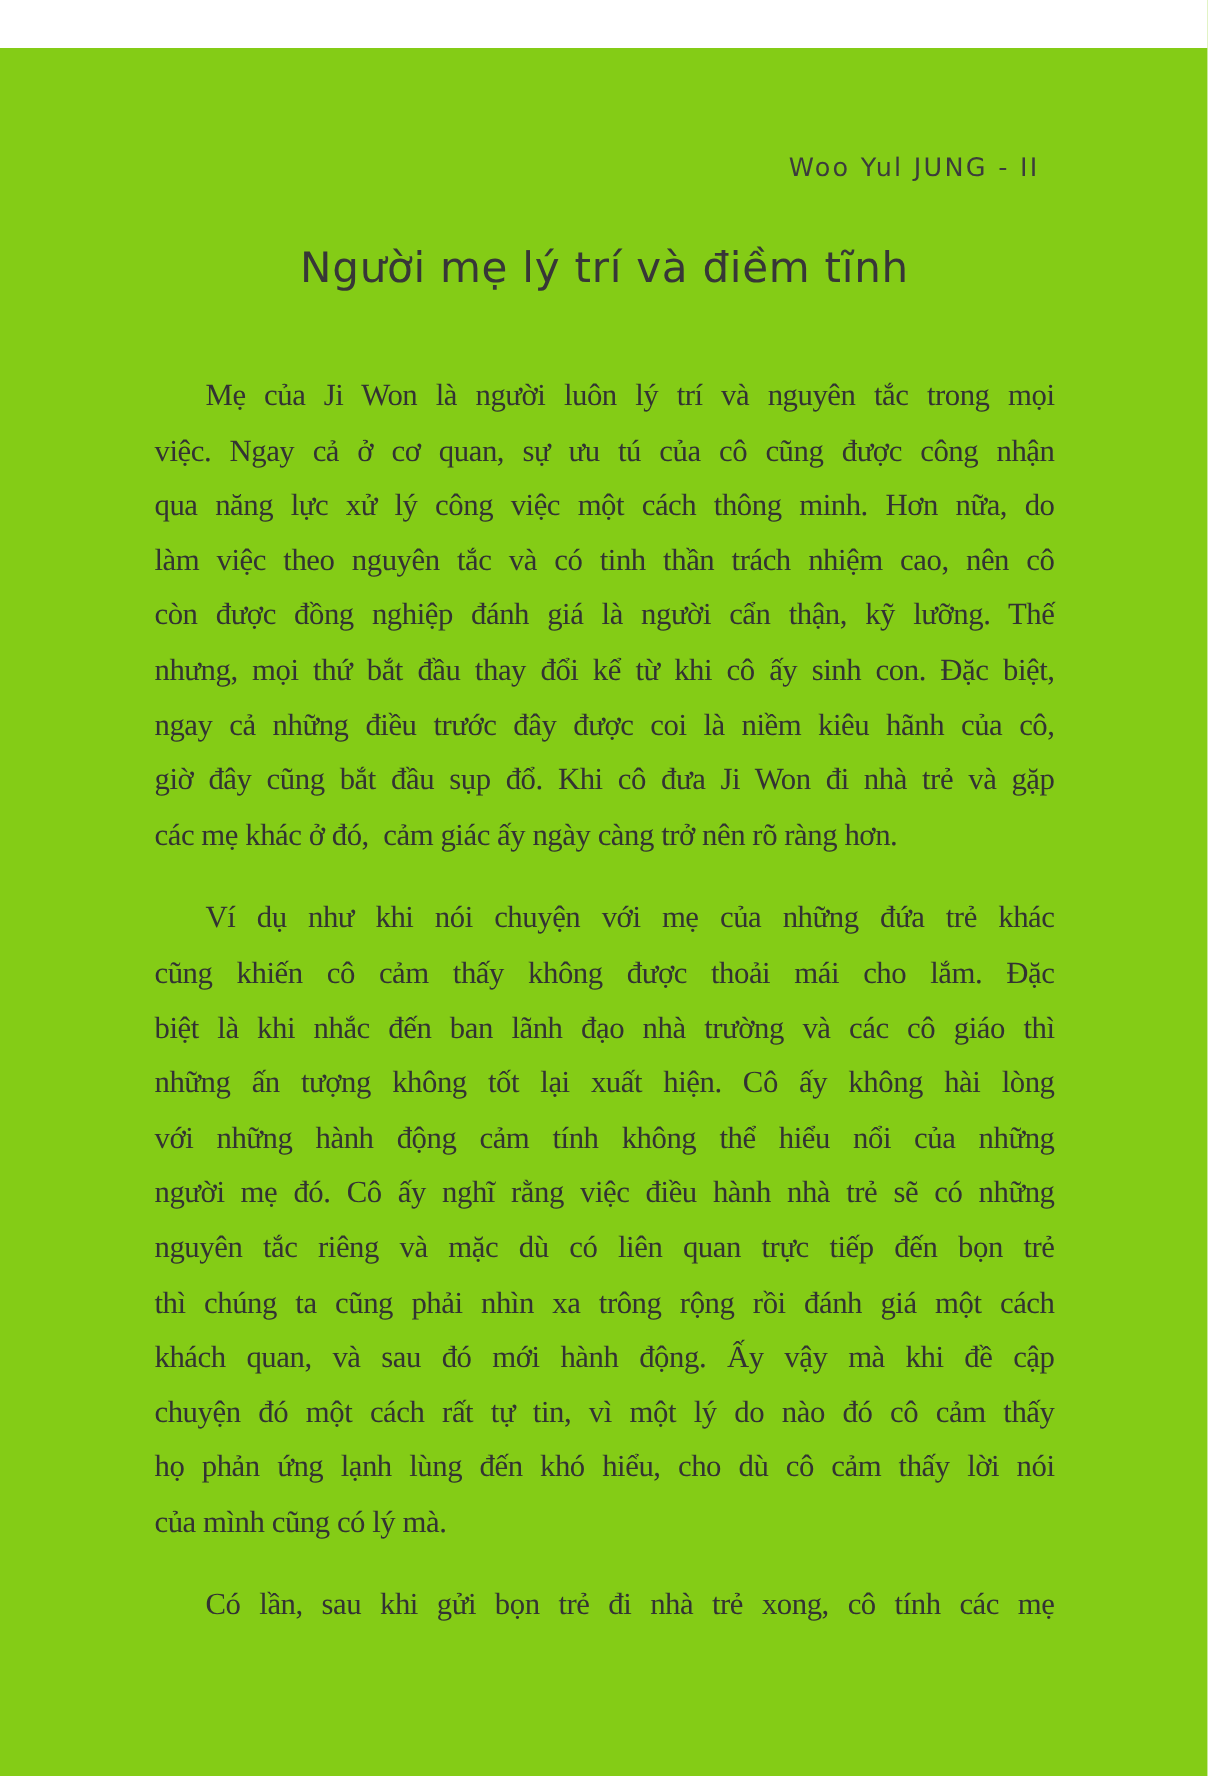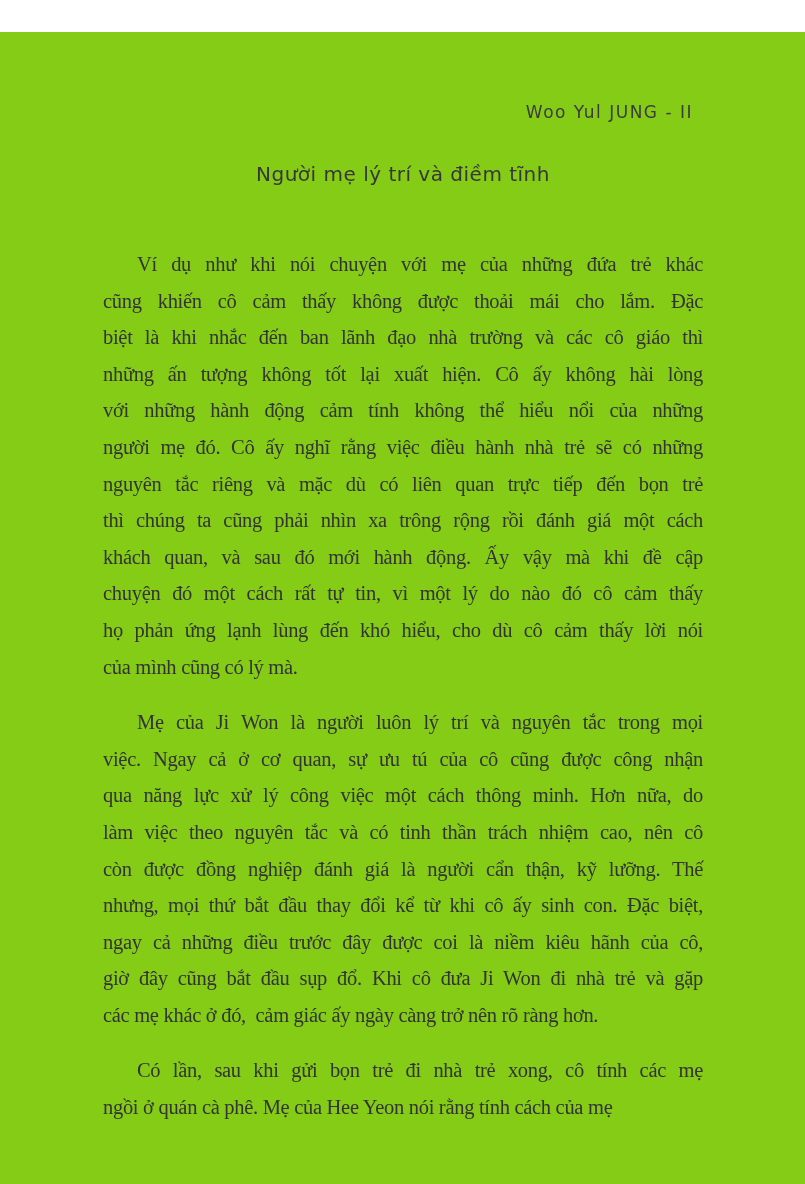--- a/index.html
+++ b/index.html
@@ -29,21 +29,21 @@
   }
   .chapter-title {
     position: absolute;
     top: 130px;
     left: 103px;
     width: 600px;
     margin: 0;
     text-align: center;
     font-family: "DejaVu Sans", "Liberation Sans", sans-serif;
     font-weight: 400;
-    font-size: 20px;
+    font-size: 28px;
     letter-spacing: 0.5px;
     color: #373737;
   }
   .content {
     position: absolute;
     top: 214px;
     left: 103px;
     width: 600px;
     color: #333333;
   }
@@ -69,42 +69,41 @@
 </head>
 <body>
 
 <div class="page">
   <div class="running-header">Woo Yul JUNG - II</div>
 
   <h1 class="chapter-title">Người mẹ lý trí và điềm tĩnh</h1>
 
   <div class="content">
       <div class="para">
+        <div class="line first">Mẹ của Ji Won là người luôn lý trí và nguyên tắc trong mọi</div>
+        <div class="line">việc. Ngay cả ở cơ quan, sự ưu tú của cô cũng được công nhận</div>
+        <div class="line">qua năng lực xử lý công việc một cách thông minh. Hơn nữa, do</div>
+        <div class="line">làm việc theo nguyên tắc và có tinh thần trách nhiệm cao, nên cô</div>
+        <div class="line">còn được đồng nghiệp đánh giá là người cẩn thận, kỹ lưỡng. Thế</div>
+        <div class="line">nhưng, mọi thứ bắt đầu thay đổi kể từ khi cô ấy sinh con. Đặc biệt,</div>
+        <div class="line">ngay cả những điều trước đây được coi là niềm kiêu hãnh của cô,</div>
+        <div class="line">giờ đây cũng bắt đầu sụp đổ. Khi cô đưa Ji Won đi nhà trẻ và gặp</div>
+        <div class="line last">các mẹ khác ở đó,&nbsp; cảm giác ấy ngày càng trở nên rõ ràng hơn.</div>
+      </div>
+      <div class="para">
         <div class="line first">Ví dụ như khi nói chuyện với mẹ của những đứa trẻ khác</div>
         <div class="line">cũng khiến cô cảm thấy không được thoải mái cho lắm. Đặc</div>
         <div class="line">biệt là khi nhắc đến ban lãnh đạo nhà trường và các cô giáo thì</div>
         <div class="line">những ấn tượng không tốt lại xuất hiện. Cô ấy không hài lòng</div>
         <div class="line">với những hành động cảm tính không thể hiểu nổi của những</div>
         <div class="line">người mẹ đó. Cô ấy nghĩ rằng việc điều hành nhà trẻ sẽ có những</div>
         <div class="line">nguyên tắc riêng và mặc dù có liên quan trực tiếp đến bọn trẻ</div>
         <div class="line">thì chúng ta cũng phải nhìn xa trông rộng rồi đánh giá một cách</div>
         <div class="line">khách quan, và sau đó mới hành động. Ấy vậy mà khi đề cập</div>
         <div class="line">chuyện đó một cách rất tự tin, vì một lý do nào đó cô cảm thấy</div>
         <div class="line">họ phản ứng lạnh lùng đến khó hiểu, cho dù cô cảm thấy lời nói</div>
         <div class="line last">của mình cũng có lý mà.</div>
       </div>
       <div class="para">
-        <div class="line first">Mẹ của Ji Won là người luôn lý trí và nguyên tắc trong mọi</div>
-        <div class="line">việc. Ngay cả ở cơ quan, sự ưu tú của cô cũng được công nhận</div>
-        <div class="line">qua năng lực xử lý công việc một cách thông minh. Hơn nữa, do</div>
-        <div class="line">làm việc theo nguyên tắc và có tinh thần trách nhiệm cao, nên cô</div>
-        <div class="line">còn được đồng nghiệp đánh giá là người cẩn thận, kỹ lưỡng. Thế</div>
-        <div class="line">nhưng, mọi thứ bắt đầu thay đổi kể từ khi cô ấy sinh con. Đặc biệt,</div>
-        <div class="line">ngay cả những điều trước đây được coi là niềm kiêu hãnh của cô,</div>
-        <div class="line">giờ đây cũng bắt đầu sụp đổ. Khi cô đưa Ji Won đi nhà trẻ và gặp</div>
-        <div class="line last">các mẹ khác ở đó,&nbsp; cảm giác ấy ngày càng trở nên rõ ràng hơn.</div>
-      </div>
-      <div class="para">
         <div class="line first">Có lần, sau khi gửi bọn trẻ đi nhà trẻ xong, cô tính các mẹ</div>
-        <div class="line last">ngồi ở quán cà phê. Mẹ của Hee Yeon nói rằng tính cách của mẹ</div>
       </div>
     </div>
 </div>
 
 </body></html>

